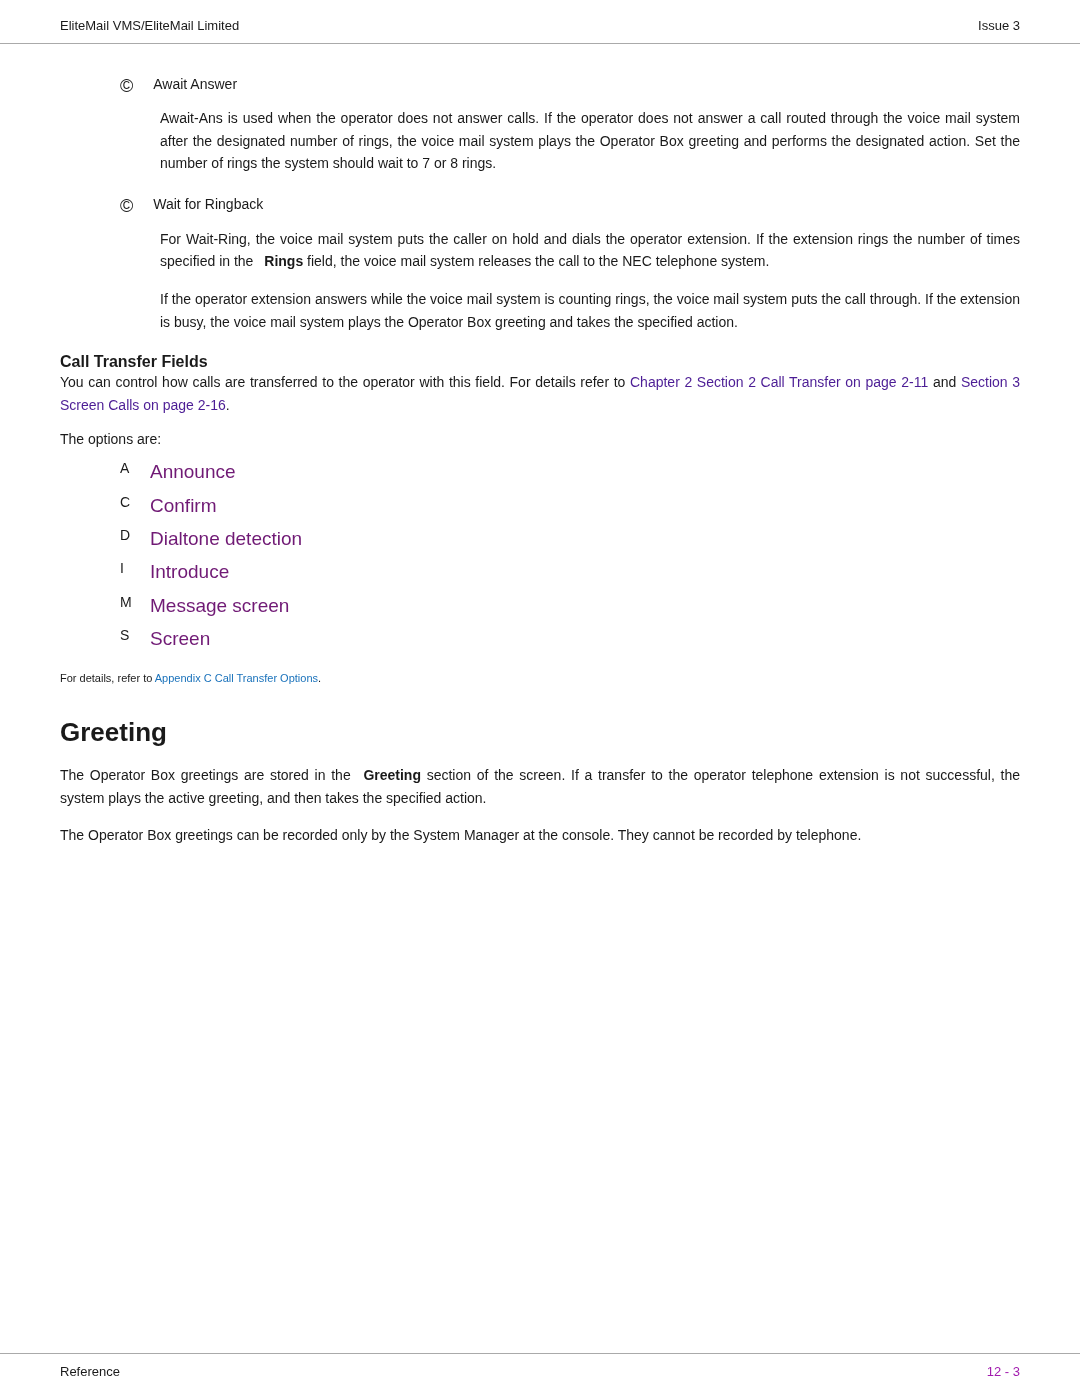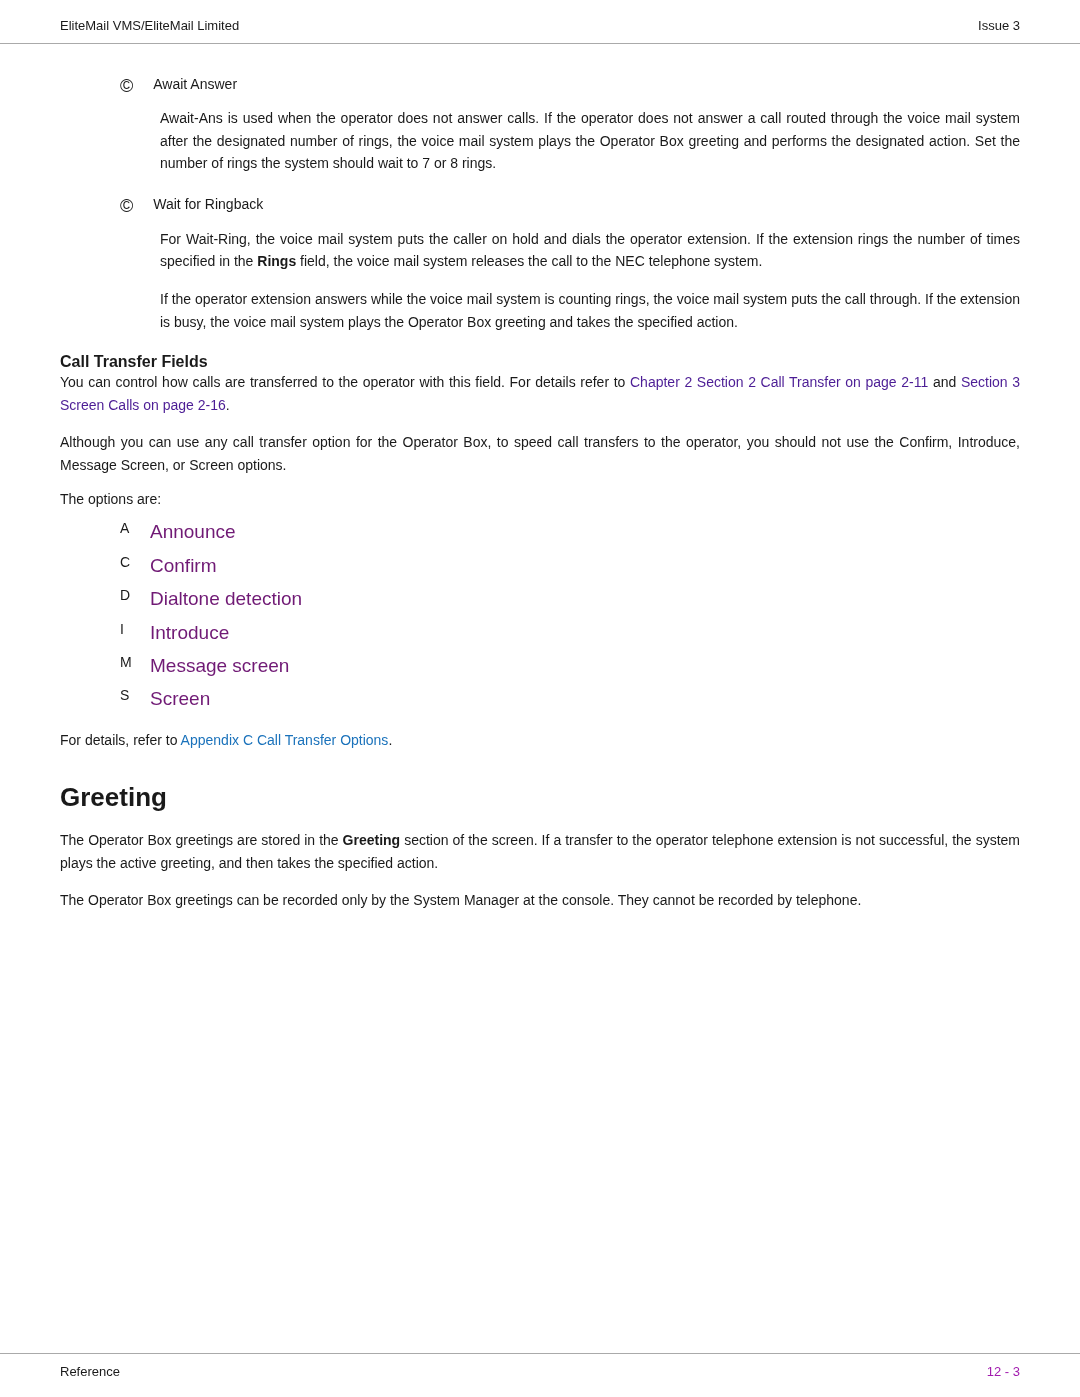--- a/index.html
+++ b/index.html
@@ -165,24 +165,25 @@
       font-weight: normal;
     }
 
     .option-text {
       font-size: 19px;
       color: #701a75;
     }
 
     .bold-text {
       font-weight: bold;
+      margin-left: 7px;
     }
 
     .appendix-link {
-      font-size: 14px;
+      font-size: 11px;
       color: #1a1a1a;
       margin-bottom: 14px;
       line-height: 1.65;
     }
 
     .appendix-link a {
       color: #1a72bb;
       text-decoration: none;
     }
   </style>
@@ -216,21 +217,20 @@
       </div>
       <div class="bullet-description">If the operator extension answers while the voice mail system is counting rings, the voice mail system puts the call through. If the extension is busy, the voice mail system plays the Operator Box greeting and takes the specified action.</div>
     </div>
 
     <div class="section-heading">Call Transfer Fields</div>
 
     <div class="body-paragraph">
       <span>You can control how calls are transferred to the operator with this field. For details refer to </span><a class="link-text" href="#">Chapter 2 Section 2 Call Transfer on page 2-11</a><span> and </span><a class="link-text" href="#">Section 3 Screen Calls on page 2-16</a><span>.</span>
     </div>
 
-    <div class="body-paragraph">Although you can use any call transfer option for the Operator Box, to speed call transfers to the operator, you should not use the Confirm, Introduce, Message Screen, or Screen options.</div>
 
     <div class="options-label">The options are:</div>
 
     <div class="options-list">
       <div class="option-row">
         <span class="option-letter">A</span>
         <span class="option-text">Announce</span>
       </div>
       <div class="option-row">
         <span class="option-letter">C</span>

